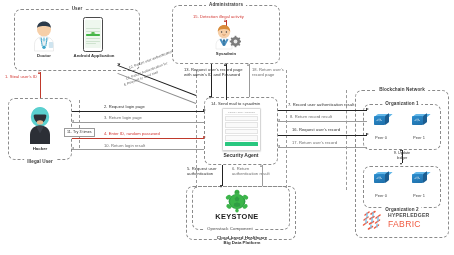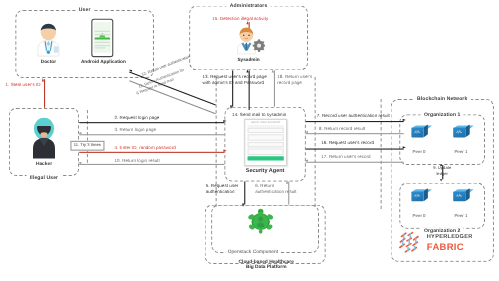--- a/index.html
+++ b/index.html
@@ -161,21 +161,21 @@
     letter-spacing:.35px;white-space:nowrap;
   }
 
   
   .hl-wrap{position:absolute;}
   .hl-text-top{
     position:absolute;font-size:5.1px;font-weight:bold;color:#4b4b4b;
     letter-spacing:.25px;white-space:nowrap;
   }
   .hl-text-bot{
-    position:absolute;font-size:8.6px;font-weight:bold;color:#f05a41;
+    position:absolute;font-size:8.6px;font-weight:normal;color:#f05a41;
     letter-spacing:.3px;white-space:nowrap;text-align:center;
   }
 
   
   .diag{
     position:absolute;
     font-size:3.5px;color:#555;white-space:nowrap;
     transform-origin:left center;
   }
   .diagline{
@@ -314,20 +314,21 @@
       <ellipse cx="15" cy="3.4" rx="2.5" ry="2.6" fill="#3cb54a"></ellipse>
       <circle cx="13.9" cy="2.9" r=".45" fill="#1d1d1d"></circle>
       <circle cx="16.1" cy="2.9" r=".45" fill="#1d1d1d"></circle>
       <ellipse cx="6.4" cy="8.2" rx="2.8" ry="2.1" fill="#3cb54a" transform="rotate(-30 6.4 8.2)"></ellipse>
       <ellipse cx="23.6" cy="8.2" rx="2.8" ry="2.1" fill="#3cb54a" transform="rotate(30 23.6 8.2)"></ellipse>
       <ellipse cx="6.9" cy="17.4" rx="2.7" ry="2" fill="#3cb54a" transform="rotate(30 6.9 17.4)"></ellipse>
       <ellipse cx="23.1" cy="17.4" rx="2.7" ry="2" fill="#3cb54a" transform="rotate(-30 23.1 17.4)"></ellipse>
       <ellipse cx="15" cy="21.5" rx="1.7" ry="1.9" fill="#3cb54a"></ellipse>
     </svg>
   </div>
+  <div class="keystone-word" style="left:208px;top:212px;width:58px;text-align:center;">KEYSTONE</div>
   <div class="lbl" style="left:205px;top:226px;font-size:4.4px;color:#4a4a4a;background:#fff;padding:0 2px;">Openstack Component</div>
   <div class="caption" style="left:196px;top:235px;width:92px;font-size:4.4px;line-height:5.4px;white-space:pre-line;">Cloud-based Healthcare
 Big Data Platform</div>
 
   <div class="group" style="left:355px;top:90px;width:94px;height:148px;">
     <div class="group-title">Blockchain Network</div>
   </div>
 
   <div class="group" style="left:363px;top:104px;width:78px;height:46px;">
     <div class="group-title">Organization 1</div>

